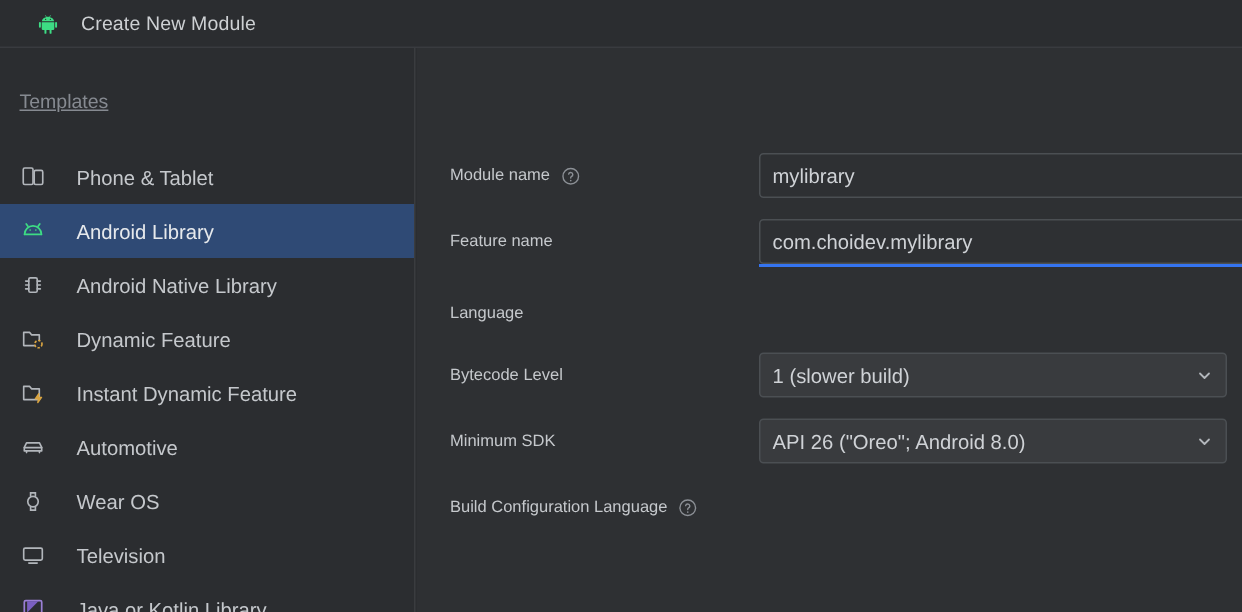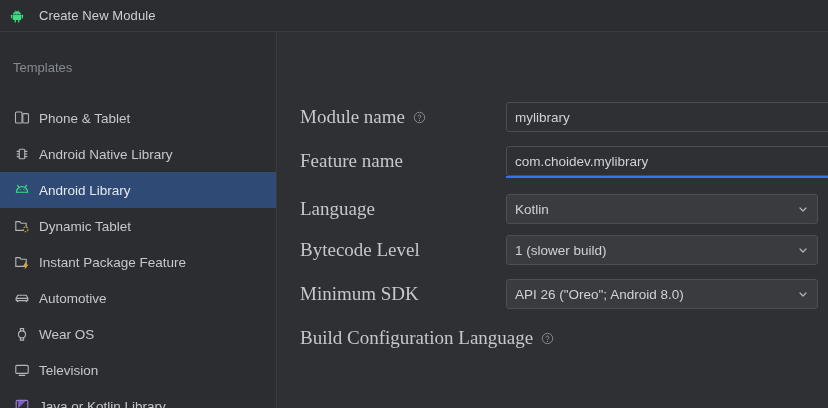--- a/index.html
+++ b/index.html
@@ -23,21 +23,21 @@
   
   .titlebar {
     position: absolute;
     top: 0; left: 0;
     width: 828px;
     height: 32px;
     background: #2b2d30;
     border-bottom: 1px solid #393b3f;
     display: flex;
     align-items: center;
-    padding-left: 9px;
+    padding-left: 24px;
   }
   .titlebar-icon {
     width: 16px; height: 16px;
     display: flex; align-items: center; justify-content: center;
     flex: none;
   }
   .titlebar-title {
     margin-left: 14px;
     font-size: 13px;
     color: #cdd0d3;
@@ -54,20 +54,21 @@
     background: #2b2d30;
     border-right: 1px solid #3a3c3f;
     overflow: hidden;
   }
   .sidebar-header {
     position: absolute;
     top: 28px; left: 13px;
     font-size: 13px;
     color: #868a91;
     white-space: nowrap;
+    text-decoration: underline;
   }
   .sidebar-list {
     position: absolute;
     top: 68px; left: 0;
     width: 277px;
   }
   .sidebar-item {
     height: 36px;
     display: flex;
     align-items: center;
@@ -75,21 +76,21 @@
     cursor: default;
     user-select: none;
   }
   .sidebar-item.selected { background: #2f4a75; }
   .sidebar-item .s-icon {
     width: 18px; height: 18px;
     flex: none;
     display: flex; align-items: center; justify-content: center;
   }
   .sidebar-item .s-label {
-    margin-left: 8px;
+    margin-left: 20px;
     font-size: 13.5px;
     color: #c5c8cc;
     white-space: nowrap;
   }
   .sidebar-item.selected .s-label { color: #e6e9ec; }
 
   
   .content {
     position: absolute;
     top: 32px; left: 278px;
@@ -102,26 +103,25 @@
     position: absolute;
     left: 0;
     width: 550px;
     height: 30px;
     display: flex;
     align-items: center;
   }
   .field-label {
     position: absolute;
     left: 22px;
-    font-size: 19px;
+    font-size: 11px;
     color: #c5c8cc;
     white-space: nowrap;
     display: flex;
     align-items: center;
-    font-family: Liberation Serif, serif;
   }
   .help-icon {
     display: inline-flex;
     align-items: center;
     justify-content: center;
     margin-left: 7px;
     width: 14px; height: 14px;
     flex: none;
   }
 
@@ -194,62 +194,62 @@
       <div class="sidebar-item">
         <span class="s-icon">
           <svg width="16" height="16" viewBox="0 0 16 16" fill="none" stroke="#b2b6bb" stroke-width="1.1">
             <rect x="1.5" y="2" width="6.5" height="11" rx="1"></rect>
             <rect x="8.8" y="3.6" width="5.7" height="9.4" rx="1"></rect>
           </svg>
         </span>
         <span class="s-label">Phone &amp; Tablet</span>
       </div>
 
-      <div class="sidebar-item">
-        <span class="s-icon">
-          <svg width="16" height="16" viewBox="0 0 16 16" fill="none" stroke="#b2b6bb" stroke-width="1.1" stroke-linecap="round">
-            <rect x="5.2" y="3.2" width="5.6" height="9.6" rx="1"></rect>
-            <path d="M5.2 5.4H3.1M5.2 8H3.1M5.2 10.6H3.1M10.8 5.4h2.1M10.8 8h2.1M10.8 10.6h2.1"></path>
-          </svg>
-        </span>
-        <span class="s-label">Android Native Library</span>
-      </div>
-
       <div class="sidebar-item selected">
         <span class="s-icon">
           <svg width="16" height="16" viewBox="0 0 16 16" fill="none" stroke="#3ddc84" stroke-width="1.15" stroke-linecap="round">
             <path d="M2.4 10.2h11.2"></path>
             <path d="M2.4 10.2a5.6 5.6 0 0 1 11.2 0"></path>
             <path d="M4.6 4.8 3.5 3.3"></path>
             <path d="M11.4 4.8 12.5 3.3"></path>
             <circle cx="6.1" cy="7.4" r=".55" fill="#3ddc84" stroke="none"></circle>
             <circle cx="9.9" cy="7.4" r=".55" fill="#3ddc84" stroke="none"></circle>
           </svg>
         </span>
         <span class="s-label">Android Library</span>
       </div>
 
       <div class="sidebar-item">
         <span class="s-icon">
+          <svg width="16" height="16" viewBox="0 0 16 16" fill="none" stroke="#b2b6bb" stroke-width="1.1" stroke-linecap="round">
+            <rect x="5.2" y="3.2" width="5.6" height="9.6" rx="1"></rect>
+            <path d="M5.2 5.4H3.1M5.2 8H3.1M5.2 10.6H3.1M10.8 5.4h2.1M10.8 8h2.1M10.8 10.6h2.1"></path>
+          </svg>
+        </span>
+        <span class="s-label">Android Native Library</span>
+      </div>
+
+      <div class="sidebar-item">
+        <span class="s-icon">
           <svg width="16" height="16" viewBox="0 0 16 16" fill="none" stroke="#b2b6bb" stroke-width="1.1" stroke-linejoin="round">
             <path d="M1.8 12.4V3.6h4l1.2 1.6h5.2v7.2z"></path>
             <circle cx="11.6" cy="11.4" r="2.4" stroke="#d9a441" fill="#2b2d30" stroke-dasharray="1.6 1.1"></circle>
           </svg>
         </span>
-        <span class="s-label">Dynamic Tablet</span>
+        <span class="s-label">Dynamic Feature</span>
       </div>
 
       <div class="sidebar-item">
         <span class="s-icon">
           <svg width="16" height="16" viewBox="0 0 16 16" fill="none" stroke="#b2b6bb" stroke-width="1.1" stroke-linejoin="round">
             <path d="M1.8 12.4V3.6h4l1.2 1.6h5.2v7.2z"></path>
             <path d="M11.9 8.4 9.6 11.8h2.1l-.5 2.6 2.5-3.5h-2.1z" fill="#d9a441" stroke="#d9a441" stroke-width=".9"></path>
           </svg>
         </span>
-        <span class="s-label">Instant Package Feature</span>
+        <span class="s-label">Instant Dynamic Feature</span>
       </div>
 
       <div class="sidebar-item">
         <span class="s-icon">
           <svg width="16" height="16" viewBox="0 0 16 16" fill="none" stroke="#b2b6bb" stroke-width="1.1" stroke-linecap="round" stroke-linejoin="round">
             <path d="M2.2 10.6V8.3l1.5-3.1h8.6l1.5 3.1v2.3z"></path>
             <path d="M2.2 8.4h11.6"></path>
             <path d="M3.7 10.6v1.1M12.3 10.6v1.1"></path>
           </svg>
         </span>
@@ -314,28 +314,20 @@
       <div class="control text-input">
         <span>com.choidev.mylibrary</span>
       </div>
     </div>
     <div class="focus-underline" style="top:144px"></div>
 
     <div class="form-row" style="top:162px">
       <span class="field-label">
         <span>Language</span>
       </span>
-      <div class="control combo">
-        <span class="combo-value">Kotlin</span>
-        <span class="chevron">
-          <svg width="10" height="10" viewBox="0 0 10 10" fill="none" stroke="#b2b6bb" stroke-width="1.2" stroke-linecap="round" stroke-linejoin="round">
-            <path d="M2 4l3 3 3-3"></path>
-          </svg>
-        </span>
-      </div>
     </div>
 
     <div class="form-row" style="top:203px">
       <span class="field-label">
         <span>Bytecode Level</span>
       </span>
       <div class="control combo">
         <span class="combo-value">1 (slower build)</span>
         <span class="chevron">
           <svg width="10" height="10" viewBox="0 0 10 10" fill="none" stroke="#b2b6bb" stroke-width="1.2" stroke-linecap="round" stroke-linejoin="round">

